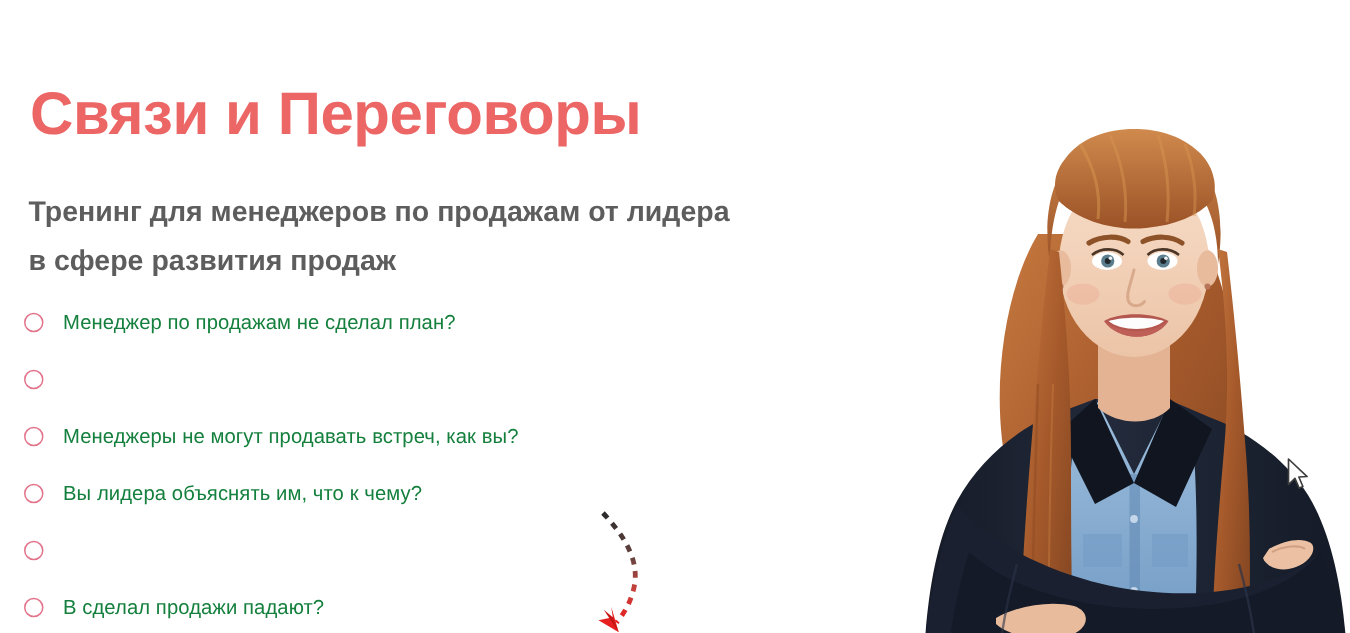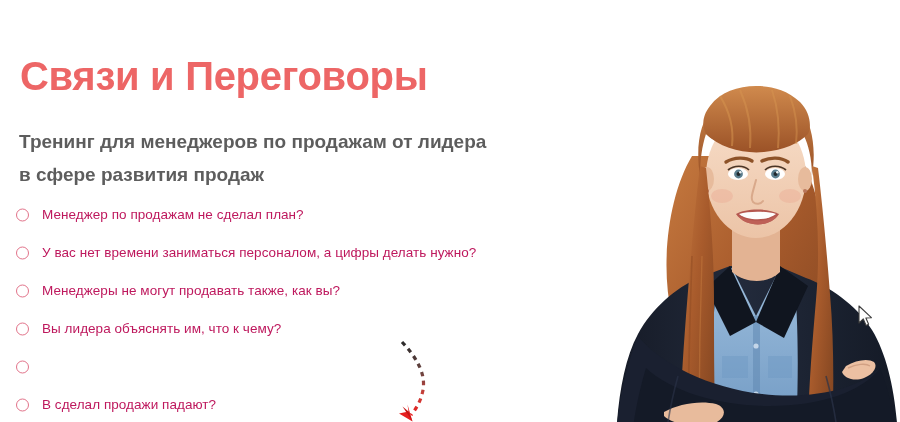--- a/index.html
+++ b/index.html
@@ -74,21 +74,21 @@
     top: 50%;
     transform: translateY(-50%);
     width: 11px;
     height: 11px;
     border: 1.6px solid #e2738a;
     border-radius: 50%;
     box-sizing: content-box;
   }
   .pain-text {
     font-size: 13.5px;
-    color: #be185d;
+    color: #15803d;
     line-height: 16px;
     letter-spacing: 0.05px;
     white-space: nowrap;
   }
 
   
   .arrow-wrap {
     position: absolute;
     left: 392px;
     top: 333px;
@@ -129,25 +129,24 @@
 
     <p class="hero-subtitle">Тренинг для менеджеров по продажам от лидера в сфере развития продаж</p>
 
     <ul class="pain-list">
       <li class="pain-item">
         <span class="bullet-ring"></span>
         <span class="pain-text">Менеджер по продажам не сделал план?</span>
       </li>
       <li class="pain-item">
         <span class="bullet-ring"></span>
-        <span class="pain-text">У вас нет времени заниматься персоналом, а цифры делать нужно?</span>
-      </li>
-      <li class="pain-item">
-        <span class="bullet-ring"></span>
-        <span class="pain-text">Менеджеры не могут продавать также, как вы?</span>
+      </li>
+      <li class="pain-item">
+        <span class="bullet-ring"></span>
+        <span class="pain-text">Менеджеры не могут продавать встреч, как вы?</span>
       </li>
       <li class="pain-item">
         <span class="bullet-ring"></span>
         <span class="pain-text">Вы лидера объяснять им, что к чему?</span>
       </li>
       <li class="pain-item">
         <span class="bullet-ring"></span>
       </li>
       <li class="pain-item">
         <span class="bullet-ring"></span>

